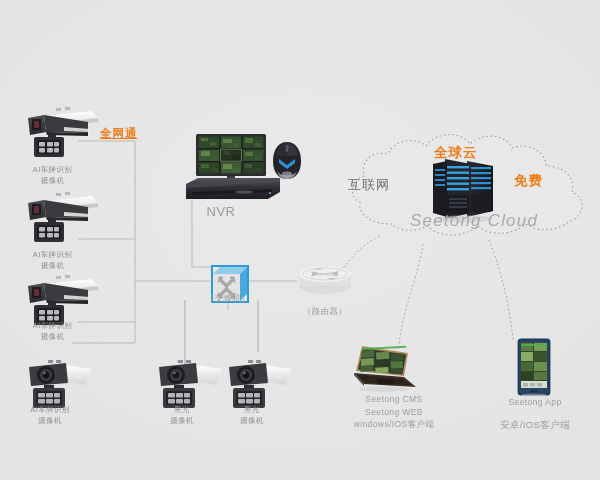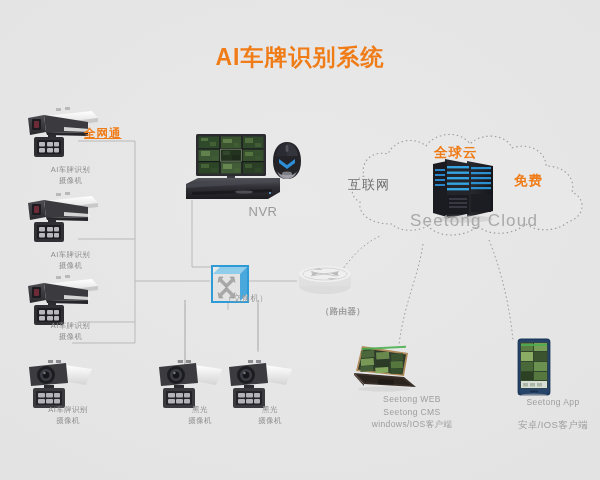--- a/index.html
+++ b/index.html
@@ -36,21 +36,20 @@
 
   
   .lbl {
     position: absolute;
     text-align: center;
     color: #8d8d8d;
     font-size: 7.5px;
     line-height: 11px;
     white-space: nowrap;
     letter-spacing: .4px;
-    padding-left: 18px;
   }
   .lbl.big {
     font-size: 13px;
     line-height: 18px;
     color: #9a9a9a;
     letter-spacing: .5px;
   }
   .lbl.mid {
     font-size: 8.5px;
     line-height: 12.5px;
@@ -75,20 +74,21 @@
   }
   .cloud-txt.orange {
     color: #f07c18;
     font-weight: bold;
     font-size: 13.5px;
   }
   .cloud-txt.brand {
     color: #a9a9a9;
     font-size: 17px;
     letter-spacing: 1.2px;
+    font-style: italic;
   }
 
   
   #wires {
     position: absolute;
     left: 0; top: 0;
     width: 600px; height: 480px;
     pointer-events: none;
   }
 
@@ -119,21 +119,20 @@
   .cloud-box  { position: absolute; }
   .server-box { position: absolute; }
   .laptop-box { position: absolute; }
   .phone-box  { position: absolute; }
 </style>
 </head>
 <body>
 
 <div id="stage">
 
-  <div id="title">AI车牌识别系统</div>
 
   <svg id="wires" viewBox="0 0 600 480">
     <g stroke="#b9b9b9" stroke-width="1" fill="none">
 
       <path d="M135,141 L135,343"></path>
 
       <path d="M78,141 L135,141"></path>
       <path d="M78,239 L135,239"></path>
       <path d="M78,322 L135,322"></path>
 
@@ -366,21 +365,21 @@
         <rect x="26" y="44" width="7" height="4.5" rx="1"></rect>
         <rect x="34" y="44" width="6" height="4.5" rx="1"></rect>
       </g>
     </svg>
   </div>
   <div class="lbl" style="left:208px; top:404px; width:88px;">
     <div>黑光</div>
     <div>摄像机</div>
   </div>
 
-  <div class="tag-orange" style="left:84px; top:126px;text-decoration:underline;">全网通</div>
+  <div class="tag-orange" style="left:100px; top:126px;text-decoration:underline;">全网通</div>
 
   <div class="monitor-box" style="left:196px; top:134px;">
     <svg width="70" height="56" viewBox="0 0 70 56">
 
       <rect x="0" y="0" width="70" height="42" rx="1.5" fill="#2b2b30"></rect>
 
       <g>
         <rect x="2.5" y="2.5" width="21" height="12" fill="#2f4a2a"></rect>
         <rect x="24.5" y="2.5" width="21" height="12" fill="#3a5430"></rect>
         <rect x="46.5" y="2.5" width="21" height="12" fill="#31492b"></rect>
@@ -448,21 +447,21 @@
           <stop offset="1" stop-color="#1c1c21"></stop>
         </linearGradient>
       </defs>
       <path d="M2,8 L14,2 L96,2 L96,16 L84,23 L2,23 Z" fill="url(#nvrg)"></path>
       <path d="M2,8 L96,2 L96,6 L2,12 Z" fill="#4a4a52" opacity=".7"></path>
       <path d="M8,16 L88,13 L88,16 L8,19 Z" fill="#121216" opacity=".6"></path>
       <ellipse cx="60" cy="16" rx="9" ry="1.6" fill="#8e8e96" opacity=".45"></ellipse>
       <circle cx="86" cy="17" r="1.1" fill="#6fb7e8" opacity=".9"></circle>
     </svg>
   </div>
-  <div class="lbl big" style="left:180px; top:203px; width:130px;">
+  <div class="lbl big" style="left:156px; top:203px; width:130px;">
     <div>NVR</div>
   </div>
 
   <div class="switch-box" style="left:211px; top:265px;">
     <svg width="34" height="34" viewBox="0 0 34 34" style="display:block;">
 
       <path d="M0,7 L7,0 L34,0 L34,27 L27,34 L0,34 Z" fill="#dcdcdc"></path>
       <path d="M0,7 L7,0 L34,0 L27,7 Z" fill="#8fcdeb"></path>
       <path d="M34,0 L34,27 L27,34 L27,7 Z" fill="#4aa8dd"></path>
       <rect x="0" y="7" width="27" height="27" fill="#e3e3e3"></rect>
@@ -489,21 +488,21 @@
         <path d="M42,7 L34,9.5 L42,12 L40.5,9.5 Z"></path>
         <path d="M16,6 L26,6 L22,4 Z" opacity=".65"></path>
         <path d="M40,14 L30,14 L34,16 Z" opacity=".65"></path>
       </g>
       <g stroke="#c4c4c4" stroke-width=".9" fill="none">
         <path d="M14,8 L40,12"></path>
         <path d="M14,12 L40,8"></path>
       </g>
     </svg>
   </div>
-  <div class="lbl mid" style="left:289px; top:305px; width:72px;font-weight:bold;">（路由器）</div>
+  <div class="lbl mid" style="left:289px; top:305px; width:72px;">（路由器）</div>
 
   <div class="cloud-box" style="left:340px; top:128px;">
     <svg width="252" height="116" viewBox="0 0 252 116">
       <path d="M52,96
                C30,96 18,86 20,74
                C8,68 10,52 24,48
                C20,34 32,22 48,26
                C54,12 74,8 86,18
                C96,4 120,2 130,16
                C142,4 166,6 172,20
@@ -588,22 +587,22 @@
       <rect x="14" y="5" width="44" height="2" fill="#4caf50" transform="rotate(-3 14 5)" opacity=".9"></rect>
 
       <path d="M6,30 L56,34 L68,44 L16,41 Z" fill="#3b3029"></path>
       <path d="M9,32 L54,35.6 L63,42 L17,39.3 Z" fill="#2b231e"></path>
       <rect x="30" y="36" width="16" height="5" rx="1" fill="#211b17" transform="rotate(3 30 36)"></rect>
       <path d="M6,30 L16,41 L16,43 L6,32 Z" fill="#4a3d34"></path>
       <ellipse cx="36" cy="46" rx="26" ry="2.6" fill="#c9c9c9" opacity=".5"></ellipse>
     </svg>
   </div>
   <div class="lbl mid" style="left:330px; top:393px; width:128px;">
+    <div>Seetong CMS</div>
     <div>Seetong WEB</div>
-    <div>Seetong CMS</div>
     <div>windows/IOS客户端</div>
   </div>
 
   <div class="phone-box" style="left:517px; top:338px;">
     <svg width="34" height="58" viewBox="0 0 34 58">
       <rect x="0.6" y="0.6" width="32.8" height="56.8" rx="3.5" fill="#1d3a5c"></rect>
       <rect x="2.2" y="2.2" width="29.6" height="53.6" rx="2.5" fill="#27456b"></rect>
       <rect x="3.4" y="4.4" width="27.2" height="46" fill="#33472c"></rect>
       <g opacity=".95">
         <rect x="4" y="5" width="12" height="8" fill="#5d7f44"></rect>

